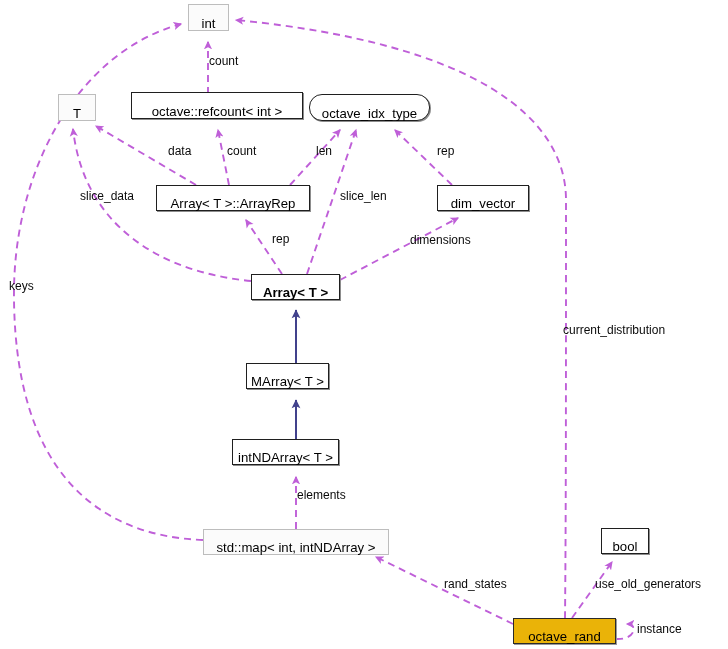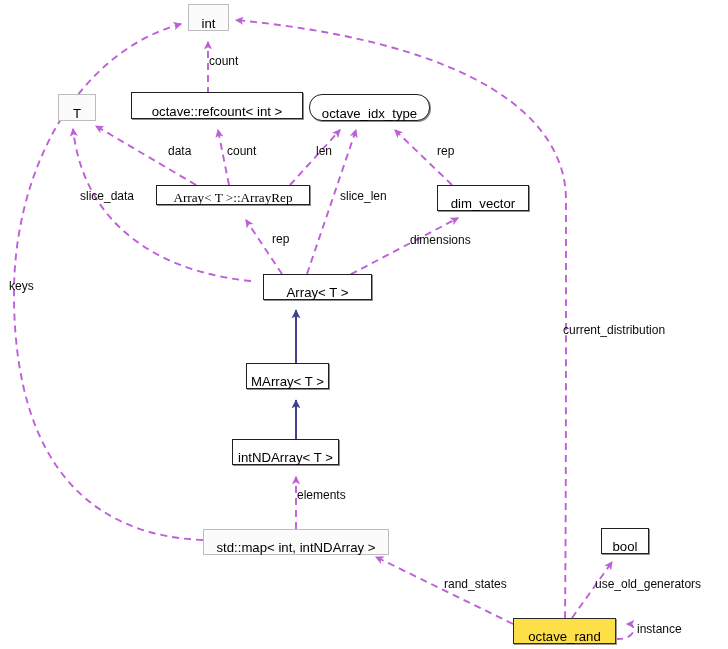--- a/index.html
+++ b/index.html
@@ -37,21 +37,21 @@
     white-space: nowrap;
     background: #ffffff;
     border: 1px solid #303030;
     z-index: 5;
   }
   .node.thin {
     border: 1px solid #bdbdbd;
     background: #fbfbfb;
   }
   .node.current {
-    background: #fde047;
+    background: #eab308;
     border: 1px solid #2a2a2a;
     box-shadow: 1px 1px 0 0 #9a9a9a;
   }
   .node.solid {
     border: 1px solid #1f1f1f;
     box-shadow: 1px 1px 0 0 #8d8d8d;
   }
   .node-label {
     pointer-events: none;
   }
@@ -112,29 +112,29 @@
   </div>
 
   <div class="node solid" style="left:131px; top:92px; width:172px; height:27px;">
     <span class="node-label">octave::refcount&lt; int &gt;</span>
   </div>
 
   <div class="node solid" style="left:309px; top:94px; width:121px; height:27px;border-radius:13px;">
     <span class="node-label">octave_idx_type</span>
   </div>
 
-  <div class="node solid" style="left:156px; top:185px; width:154px; height:20px;font-family:Liberation Serif, serif;">
+  <div class="node solid" style="left:156px; top:185px; width:154px; height:26px;">
     <span class="node-label">Array&lt; T &gt;::ArrayRep</span>
   </div>
 
   <div class="node solid" style="left:437px; top:185px; width:92px; height:26px;">
     <span class="node-label">dim_vector</span>
   </div>
 
-  <div class="node solid" style="left:263px; top:274px; width:109px; height:26px;">
+  <div class="node solid" style="left:251px; top:274px; width:89px; height:26px;font-weight:bold;">
     <span class="node-label">Array&lt; T &gt;</span>
   </div>
 
   <div class="node solid" style="left:246px; top:363px; width:83px; height:26px;">
     <span class="node-label">MArray&lt; T &gt;</span>
   </div>
 
   <div class="node solid" style="left:232px; top:439px; width:107px; height:26px;">
     <span class="node-label">intNDArray&lt; T &gt;</span>
   </div>

